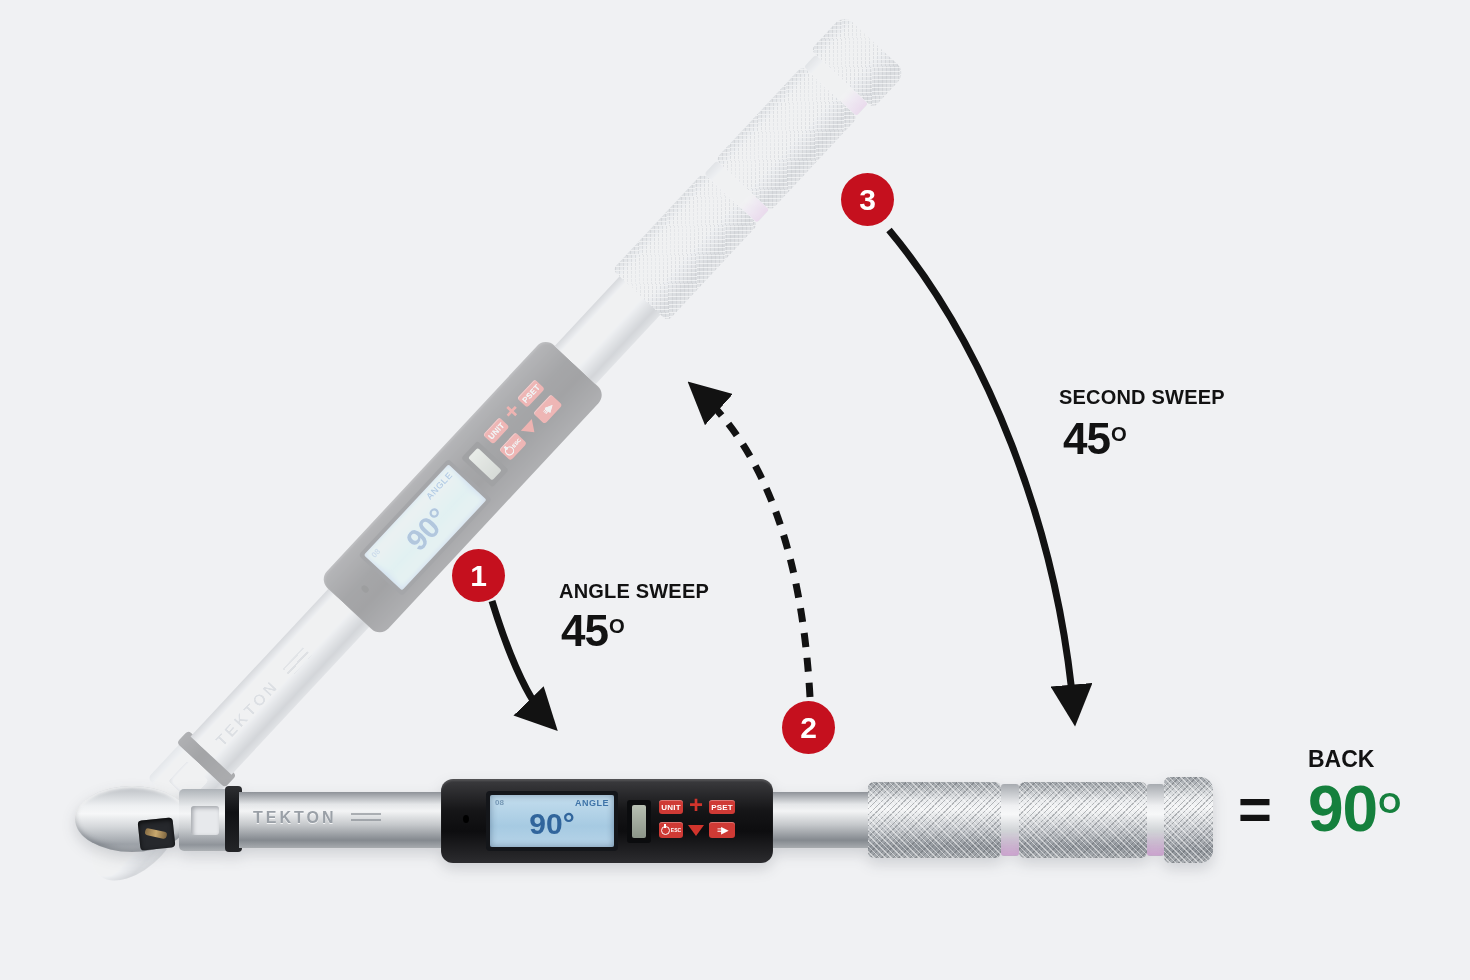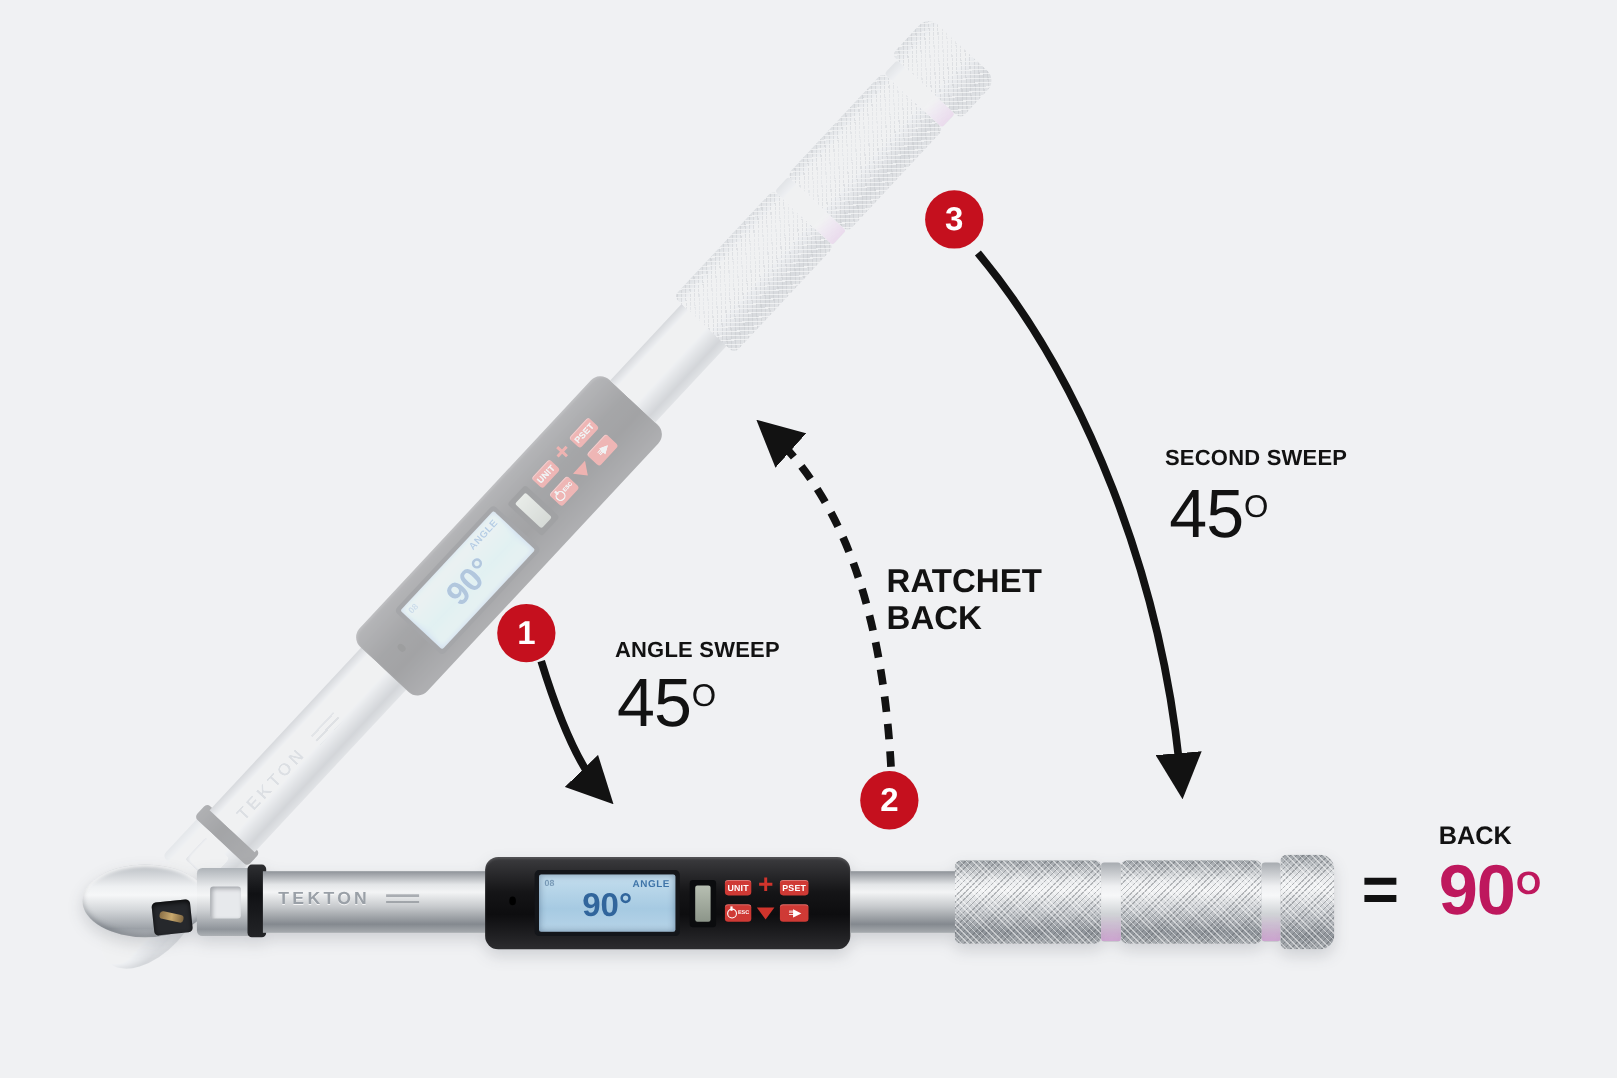--- a/index.html
+++ b/index.html
@@ -80,31 +80,31 @@
 
   
   .arrows{position:absolute;left:0;top:0;z-index:2;}
   .badge{position:absolute;width:53px;height:53px;border-radius:50%;background:#c5101e;z-index:4;
     display:flex;align-items:center;justify-content:center;color:#fff;font-size:30px;font-weight:700;}
   .badge.n1{left:452px;top:549px;}
   .badge.n2{left:782px;top:701px;}
   .badge.n3{left:841px;top:173px;}
   .lbl{position:absolute;color:#121212;font-weight:700;z-index:4;}
   .lbl-title{font-size:20px;font-weight:800;letter-spacing:.2px;}
-  .lbl-angle{font-size:62px;font-weight:400;line-height:1;letter-spacing:-1px;}
+  .lbl-angle{font-size:44px;font-weight:700;line-height:1;letter-spacing:-1px;}
   .deg{font-size:46%;vertical-align:.62em;letter-spacing:0;margin-left:1px;}
   .first-sweep{left:559px;top:580px;}
   .first-sweep .lbl-angle{margin-top:6px;margin-left:2px;}
   .ratchet-back{left:806px;top:512px;font-size:30px;font-weight:800;line-height:34px;width:160px;}
-  .second-sweep{left:1059px;top:406px;}
+  .second-sweep{left:1059px;top:386px;}
   .second-sweep .lbl-angle{margin-top:8px;margin-left:4px;}
   .equals{position:absolute;left:1238px;top:780px;font-size:58px;line-height:1;font-weight:900;color:#111;z-index:4;}
   .total-block{position:absolute;left:1308px;top:746px;z-index:4;}
   .total-label{font-size:23px;font-weight:800;color:#121212;}
-  .total-angle{font-size:64px;font-weight:800;line-height:1;color:#be185d;margin-top:4px;letter-spacing:-1px;}
+  .total-angle{font-size:64px;font-weight:800;line-height:1;color:#15803d;margin-top:4px;letter-spacing:-1px;}
 </style>
 </head>
 <body>
 
 <div class="canvas">
 
   <div class="wrench ghost">
     <div class="w-head">
       <div class="w-drive">
         <div class="w-pin"></div>
@@ -213,21 +213,20 @@
       <span>3</span>
     </div>
 
   <div class="lbl first-sweep">
     <div class="lbl-title">ANGLE SWEEP</div>
     <div class="lbl-angle">
       <span>45</span><span class="deg">O</span>
     </div>
   </div>
 
-  <div class="lbl ratchet-back">RATCHET BACK</div>
 
   <div class="lbl second-sweep">
     <div class="lbl-title">SECOND SWEEP</div>
     <div class="lbl-angle">
       <span>45</span><span class="deg">O</span>
     </div>
   </div>
 
   <div class="equals">=</div>
   <div class="total-block">

